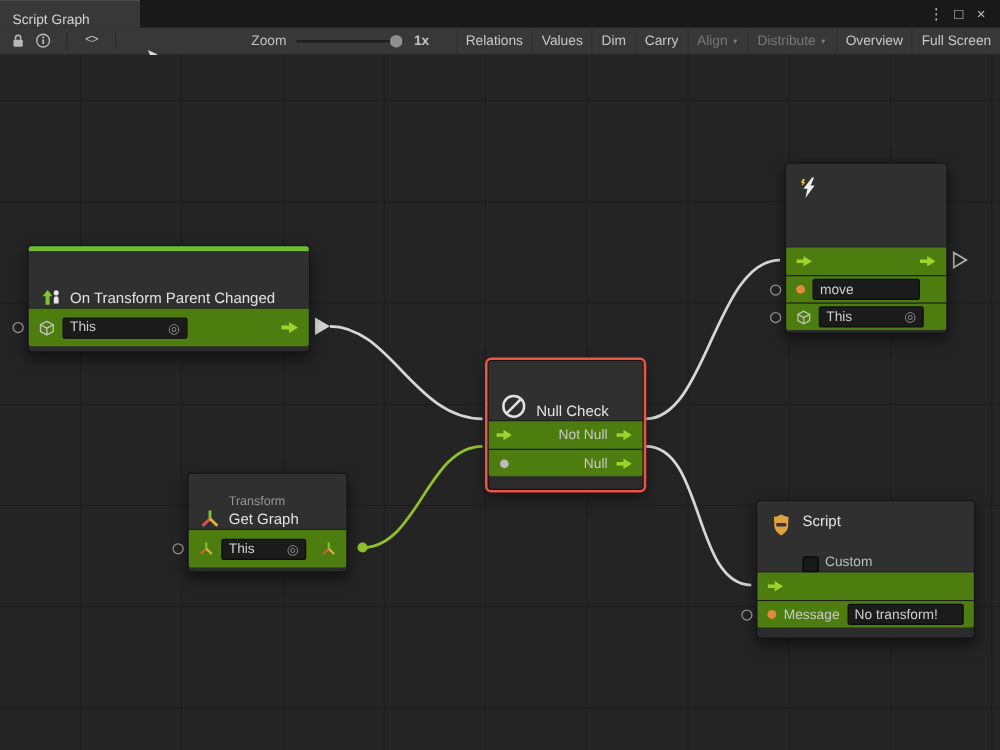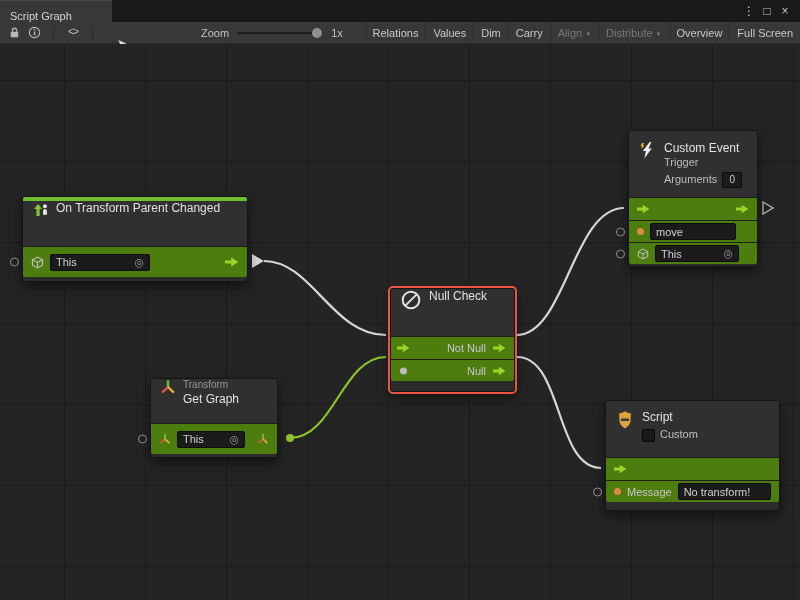--- a/index.html
+++ b/index.html
@@ -16,41 +16,41 @@
   
   .toolbar{position:absolute;top:22px;left:0;right:0;height:22px;background:#383838;
     border-bottom:1px solid #2a2a2a;display:flex;align-items:center;font-size:11px;color:#c8c8c8;box-sizing:border-box;}
   .tico{display:inline-flex;align-items:center;justify-content:center;width:20px;height:20px;}
   .tico.code{font-family:"Liberation Mono","DejaVu Sans Mono",monospace;font-size:10px;color:#c2c2c2;letter-spacing:-1px;}
   .tsep{width:1px;height:14px;background:#2c2c2c;margin:0 9px;}
   .crumb{display:inline-flex;align-items:flex-end;gap:4px;margin-left:10px;color:#d0d0d0;margin-top:23px;}
   .zlabel{margin-left:32px;color:#c2c2c2;}
   .ztrack{position:relative;width:86px;height:2px;background:#1e1e1e;border-radius:1px;margin:0 8px;}
   .zknob{position:absolute;right:1px;top:-4px;width:10px;height:10px;border-radius:50%;background:#8f8f8f;}
-  .zval{color:#c2c2c2;margin-right:20px;}
+  .zval{color:#c2c2c2;margin-right:20px;font-weight:bold;}
   .tbr{margin-left:auto;display:flex;height:100%;}
   .tbtn{display:flex;align-items:center;padding:0 7px;border-left:1px solid #303030;color:#c8c8c8;cursor:default;white-space:nowrap;}
   .tbtn.disabled{color:#787878;}
   .caret{font-size:6px;margin-left:3px;transform:translateY(1px);}
 
   
   .canvas{position:absolute;top:44px;left:0;width:800px;height:556px;background:#242424;overflow:hidden;
     background-image:linear-gradient(to right,#1c1c1c 1px,transparent 1px),
                      linear-gradient(to bottom,#1c1c1c 1px,transparent 1px);
     background-size:81px 81px,81px 81px;background-position:64px 0,0 36px;}
   .wires{position:absolute;left:0;top:0;pointer-events:none;}
   .ww{stroke:var(--wire-white,#d6d6d6);stroke-width:2.2;fill:none;}
   .wg{stroke:var(--wire-green,#8fc32b);stroke-width:2.2;fill:none;}
 
   
   .node{position:absolute;background:#2b2b2b;border:1px solid #151515;border-radius:3px;
     box-shadow:0 5px 12px rgba(0,0,0,.5);color:#ddd;box-sizing:border-box;}
   .node.selected{outline:2px solid var(--selection,#ee5442);}
   .event-bar{height:4px;background:var(--event-bar,#6fbe2e);border-radius:2px 2px 0 0;}
-  .nhead{display:flex;align-items:flex-start;gap:7px;padding:0 9px;background:#303030;
+  .nhead{display:flex;align-items:flex-end;gap:7px;padding:0 9px;background:#303030;
     border-bottom:1px solid #1e1e1e;box-sizing:border-box;border-radius:2px 2px 0 0;}
   .ncol{display:flex;flex-direction:column;justify-content:center;line-height:1.25;}
   .ntitle{font-size:12px;color:#e2e2e2;white-space:nowrap;}
   .nsub{font-size:10px;color:#969696;}
   .nsub2{font-size:11px;color:#bdbdbd;}
   .nicon{display:inline-flex;flex:none;}
   .nicon-s{display:inline-flex;flex:none;}
   .nrow{position:relative;display:flex;align-items:center;gap:6px;padding:0 8px;background:#4d7c0f;box-sizing:border-box;}
   .nrow + .nrow{border-top:1px solid #1f1f1f;}
   .node > .nrow:last-child{border-radius:0 0 2px 2px;}
@@ -63,21 +63,21 @@
   .pa{display:inline-flex;}
   .pa svg{fill:var(--control-green,#9ed32b);}
   .pa-left{position:absolute;left:6px;top:50%;transform:translateY(-50%);}
   .dot{width:7px;height:7px;border-radius:50%;flex:none;}
   .dot.orange{background:var(--string-orange,#e0893f);}
   .dot.gray{background:#bdbdbd;}
   .dot.pa-left{left:9px;}
   .port-circle{position:absolute;left:-13px;top:50%;transform:translateY(-50%);
     width:7px;height:7px;border:1px solid #8e8e8e;border-radius:50%;background:transparent;}
   .checkbox{width:11px;height:11px;background:#191919;border:1px solid #060606;border-radius:2px;display:inline-block;flex:none;}
-  .chkrow{display:flex;align-items:flex-end;gap:5px;margin-top:3px;}
+  .chkrow{display:flex;align-items:flex-end;gap:5px;margin-top:19px;}
   .argrow{display:flex;align-items:center;gap:5px;margin-top:2px;}
   .argbox{min-width:12px;height:14px;background:#1b1b1b;border:1px solid #0e0e0e;border-radius:2px;
     display:inline-flex;align-items:center;justify-content:center;font-size:10px;color:#cfcfcf;padding:0 3px;}
 </style>
 </head>
 <body>
 
 <svg width="0" height="0" style="position:absolute" aria-hidden="true">
   <defs>
     <symbol id="i-arr" viewBox="0 0 14 10">
@@ -283,28 +283,20 @@
     </div>
 
     <div class="node" style="left:628px;top:86px;width:130px;height:137px;">
       <div class="nhead" style="height:67px;align-items:flex-start;padding-top:10px;">
         <span class="nicon">
           <svg viewBox="0 0 18 18" width="19" height="19">
               <path d="M11 1L4.5 9.5h3L6 16.5l7-9.5h-3L12.6 1z" fill="#ececec"></path>
               <path d="M4 2L2.5 5H4l-.8 2.6L6 4.6H4.6L5.6 2z" fill="#f0c93c"></path>
             </svg>
         </span>
-        <div class="ncol">
-          <div class="ntitle">Custom Event</div>
-          <div class="nsub2">Trigger</div>
-          <div class="argrow">
-            <span class="nsub2">Arguments</span>
-            <span class="argbox">0</span>
-          </div>
-        </div>
       </div>
       <div class="nrow" style="height:22px">
         <span class="pa">
             <svg width="13" height="10">
               <use href="#i-arr"></use>
             </svg>
           </span>
         <span class="flex1"></span>
         <span class="pa">
             <svg width="13" height="10">

